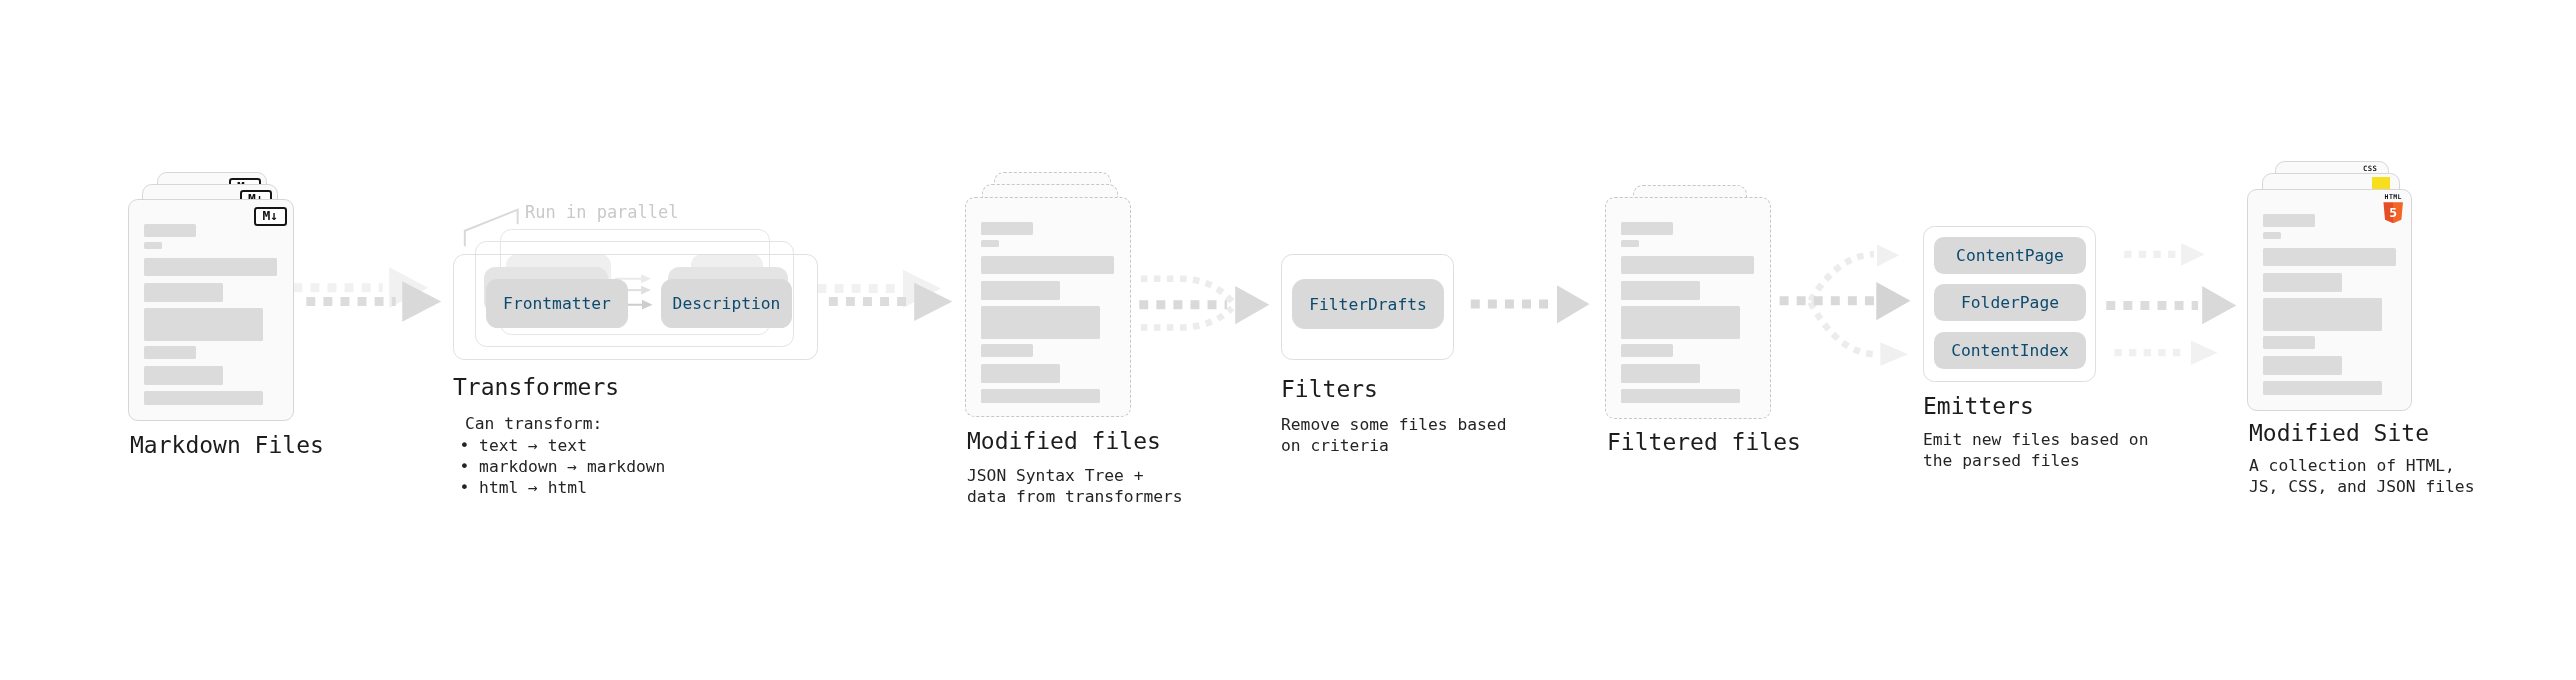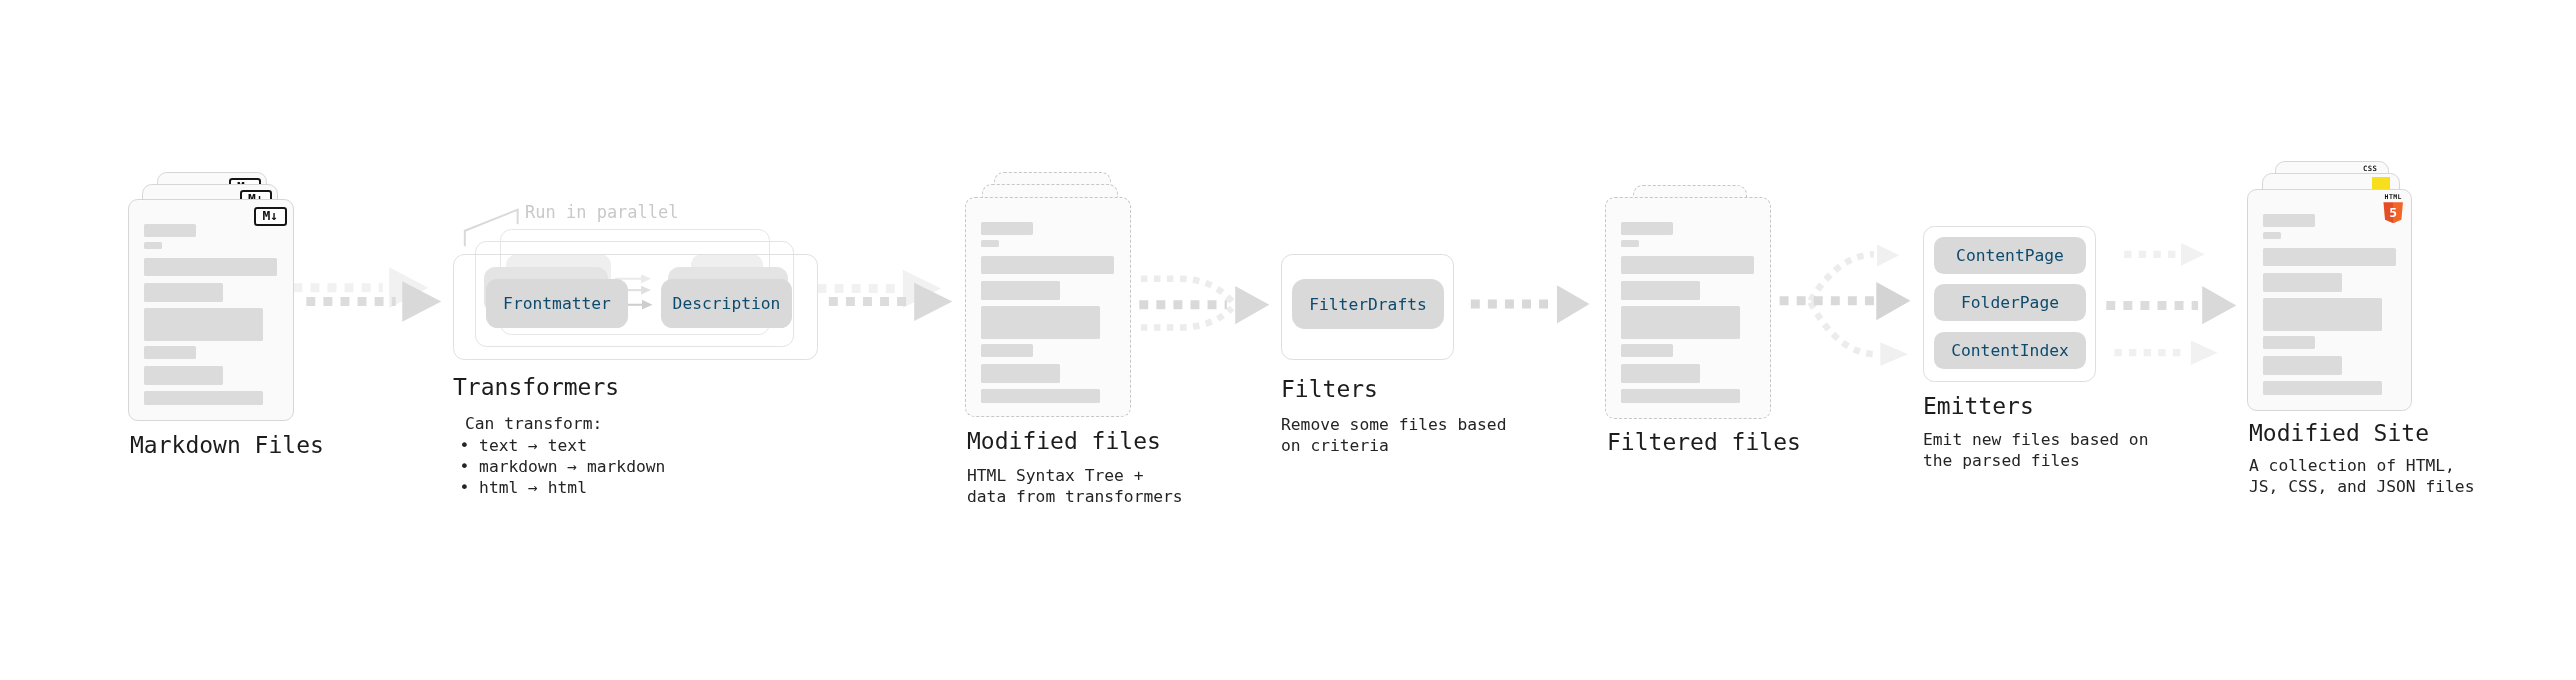--- a/index.html
+++ b/index.html
@@ -173,21 +173,21 @@
       <span class="bar b2"></span>
       <span class="bar b3"></span>
       <span class="bar b4"></span>
       <span class="bar b5"></span>
       <span class="bar b6"></span>
       <span class="bar b7"></span>
       <span class="bar b8"></span>
     </div>
     <div class="node-label" style="left:967px;top:427px;">Modified files</div>
     <div class="node-sub" style="left:967px;top:465px;">
-      <div>HTML Syntax Tree +</div>
+      <div>JSON Syntax Tree +</div>
       <div>data from transformers</div>
     </div>
   </div>
 
   <div>
     <div class="frame filled" style="left:1281px;top:254px;width:173px;height:106px;"></div>
     <div class="pill" style="left:1292px;top:279px;width:152px;height:50px;border-radius:13px;">FilterDrafts</div>
     <div class="node-label" style="left:1281px;top:375px;">Filters</div>
     <div class="node-sub" style="left:1281px;top:414px;">
       <div>Remove some files based</div>

